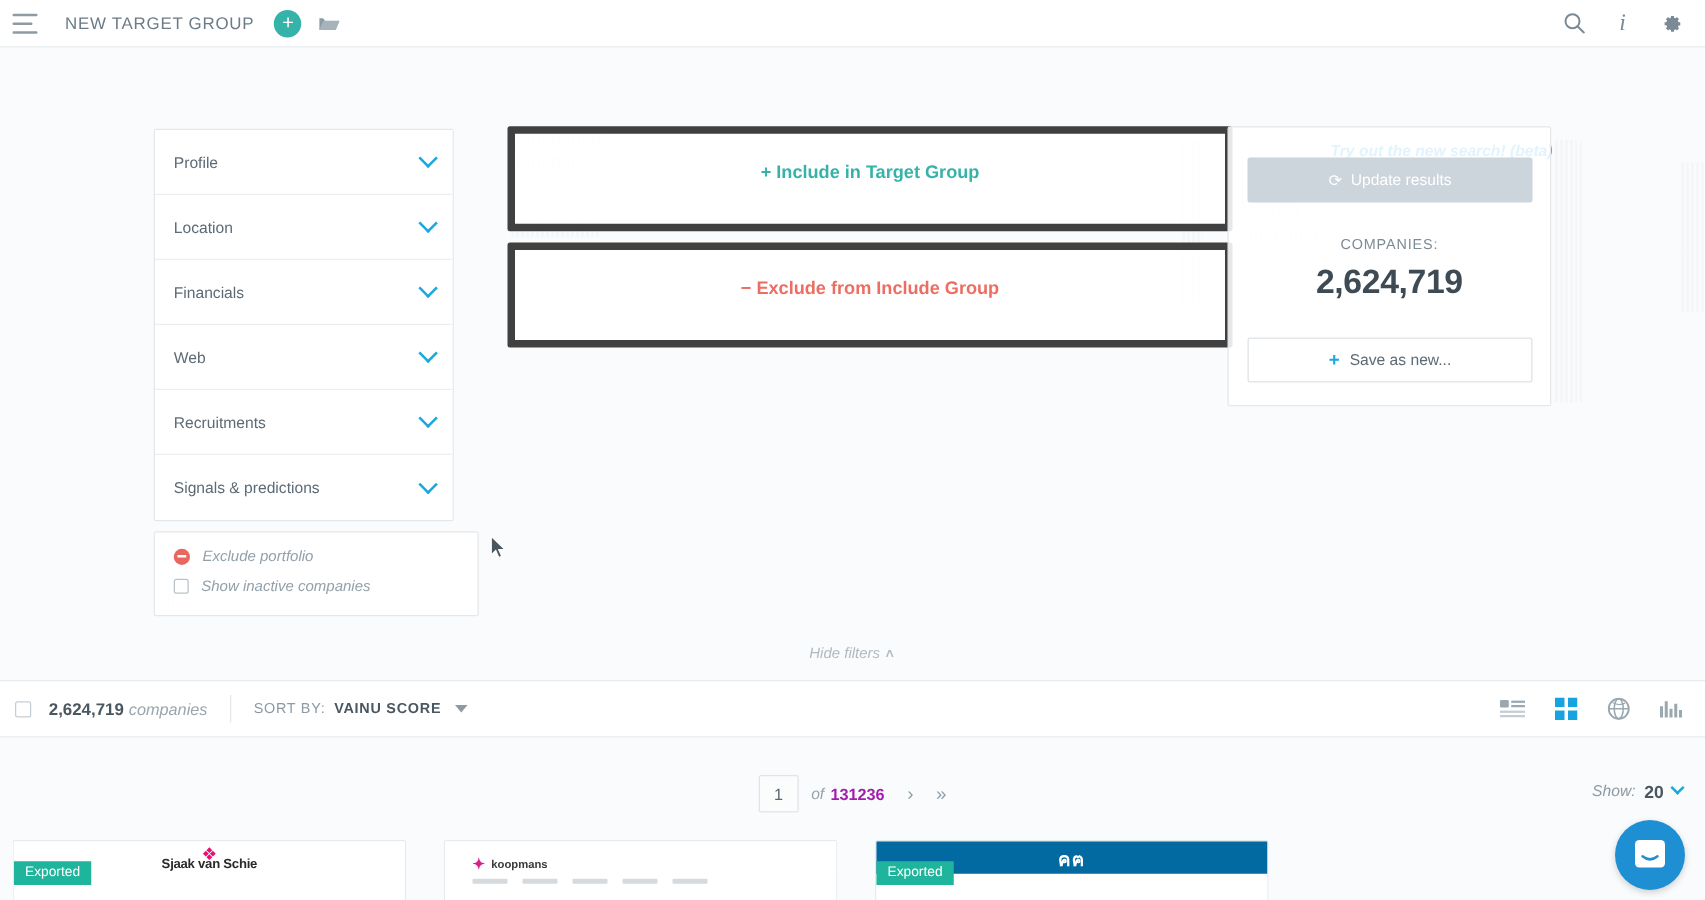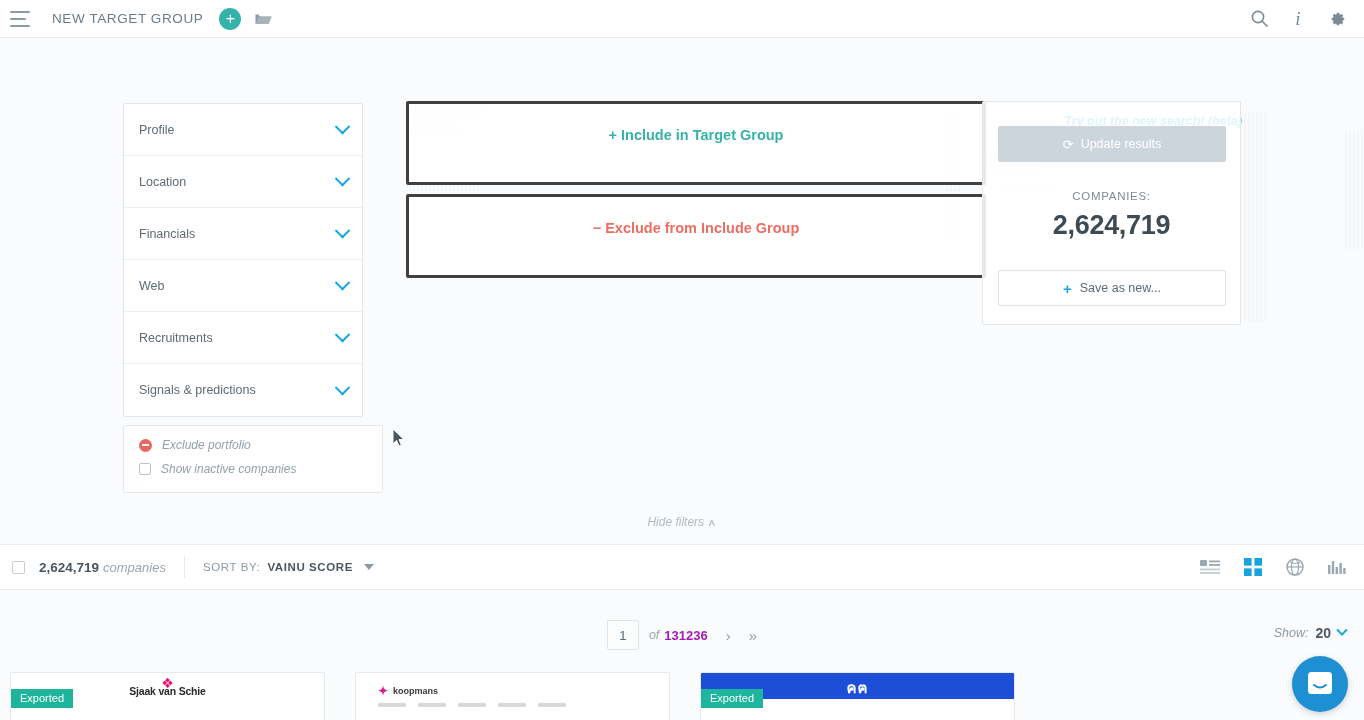--- a/index.html
+++ b/index.html
@@ -143,21 +143,21 @@
     margin-right: 10px;
   }
   .pf-lbl { font-size: 12px; font-style: italic; color: #93a0a9; }
 
   
   .dropzone {
     position: absolute;
     left: 406px;
     width: 580px;
     background: rgba(255,255,255,0.85);
-    border: 3px solid #404040;
+    border: 6px solid #404040;
     border-radius: 2px;
     display: flex; align-items: flex-start; justify-content: center;
     cursor: pointer;
   }
   .dz-include { top: 101px; height: 84px; padding-top: 23px; }
   .dz-exclude { top: 194px; height: 84px; padding-top: 23px; }
   .dz-text { font-size: 14.5px; font-weight: bold; }
   .dz-include .dz-text { color: #36b3a8; }
   .dz-exclude .dz-text { color: #ec6e62; }
 
@@ -321,21 +321,21 @@
     width: 315px; height: 48px;
     background: #ffffff;
     border: 1px solid #e7eaec;
     border-bottom: none;
     border-radius: 2px 2px 0 0;
     overflow: hidden;
     cursor: pointer;
   }
   .card-hdr { position: absolute; left: 0; right: 0; top: 0; height: 26px; }
   .c1-hdr { background: #1a9fdc; }
-  .c4-hdr { background: #1d4ed8; }
+  .c4-hdr { background: #0369a1; }
   .c2-hdr, .c3-hdr { background: #ffffff; }
   .exported-badge {
     position: absolute;
     left: 0; top: 16px;
     padding: 3px 9px 4px;
     background: #1fb59c;
     color: #ffffff;
     font-size: 11px;
     z-index: 4;
   }

